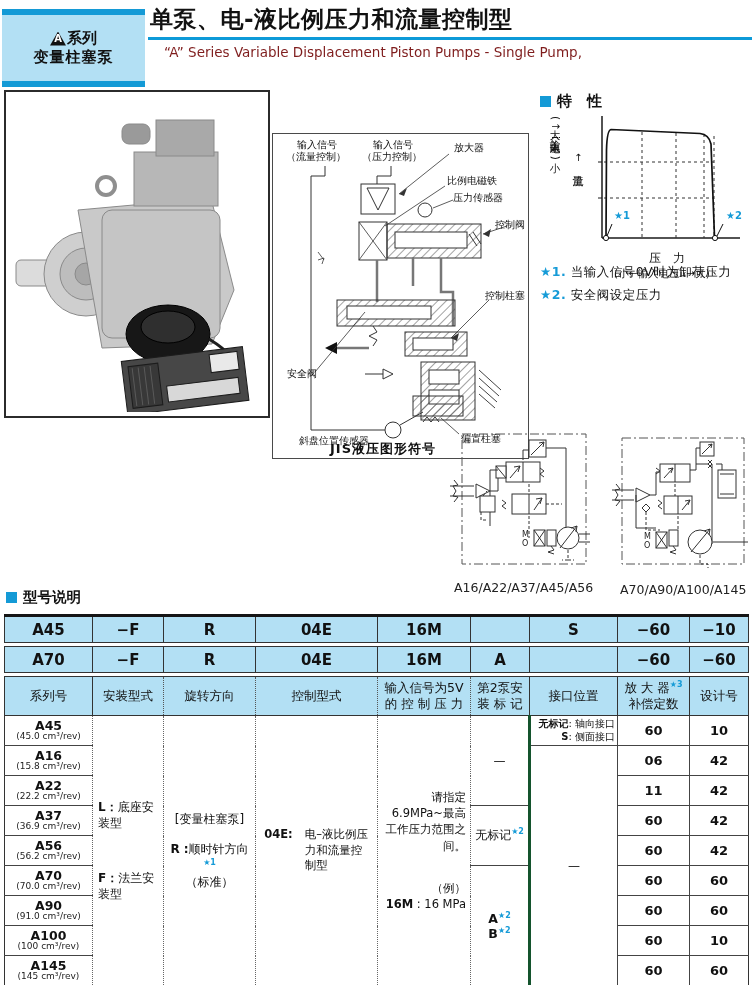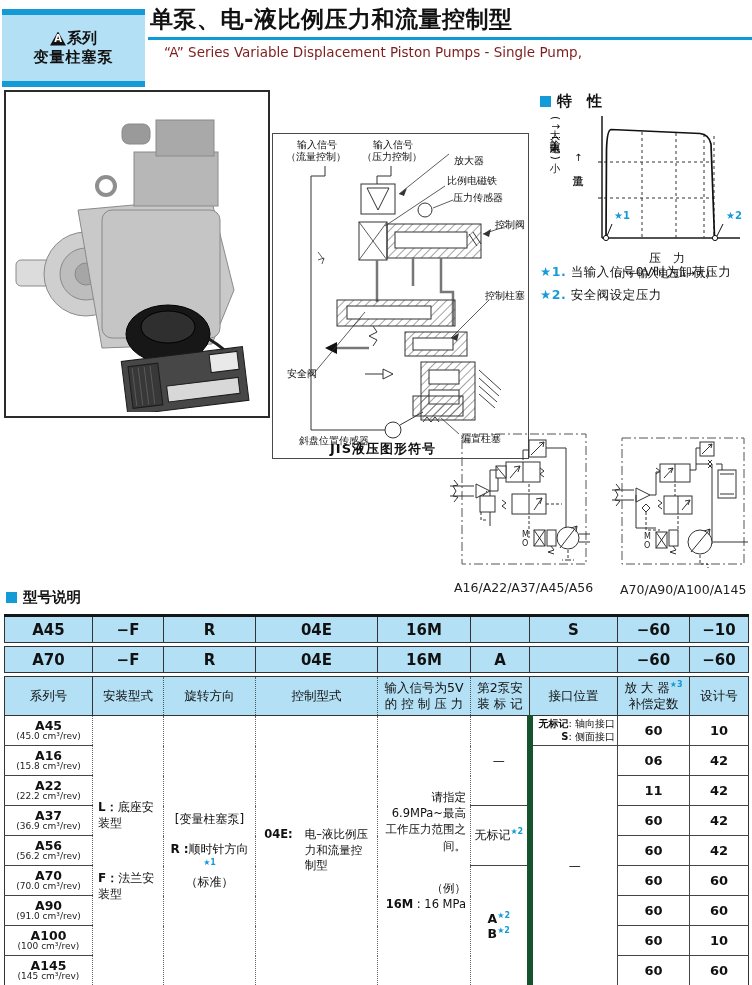--- a/index.html
+++ b/index.html
@@ -56,21 +56,21 @@
   tr.gap td{border:none;height:3px;padding:0;background:#fff;}
   tr.colhead td{background:#b3e0f4;height:38px;font-size:12.5px;text-align:center;line-height:1.3;
     border-top:1px solid #333;border-bottom:1px solid #333;border-left:1px solid #333;}
   tr.colhead td.dl{border-left:1px dotted #555;}
   tr.colhead td:last-child{border-right:1px solid #333;}
   td.series{border-left:1.5px solid #333;border-bottom:1px solid #444;text-align:center;height:29px;}
   td.series .mo-name{font-weight:bold;font-size:12.5px;line-height:1.05;}
   td.series .mo-disp{font-size:9px;color:#222;line-height:1.1;}
   td.span-col{border-left:1px dotted #666;vertical-align:middle;}
   td.pump2{border-left:1px dotted #666;border-bottom:1px solid #444;text-align:center;font-size:12px;}
-  td.port{border-left:6px solid #14532d;border-bottom:1px solid #444;font-size:10px;}
+  td.port{border-left:3px solid #14532d;border-bottom:1px solid #444;font-size:10px;}
   td.num{border-left:1px solid #444;border-bottom:1px solid #444;text-align:center;
     font-weight:bold;font-size:13px;}
   td.num.last{border-right:1.5px solid #333;}
   .fn{color:#169bd7;font-weight:bold;font-size:8px;vertical-align:super;}
   .cellblock{font-size:12px;line-height:1.35;}
   .bld{font-weight:bold;}
   .ctr{text-align:center;}
   .mount-b{width:60px;margin:12px auto;text-align:left;}
   .gap14{height:14px;}
   .ctl-row{display:flex;align-items:flex-start;justify-content:center;gap:12px;font-size:11.5px;line-height:1.35;}
@@ -195,21 +195,21 @@
       <polygon points="110,235 120,240 110,245" fill="#fff" stroke="#333"></polygon>
 
       <circle cx="120" cy="296" r="8" fill="#fff" stroke="#333"></circle>
       <line x1="127" y1="291" x2="150" y2="278" stroke="#333"></line>
       <path d="M150 288 l4 -5 l4 5 l4 -5 l4 5" fill="none" stroke="#333"></path>
     </svg>
     <div class="dlabel" style="left:24px;top:4px;">输入信号</div>
     <div class="dlabel" style="left:13px;top:16px;">（流量控制）</div>
     <div class="dlabel" style="left:100px;top:4px;">输入信号</div>
     <div class="dlabel" style="left:89px;top:16px;">（压力控制）</div>
-    <div class="dlabel" style="left:181px;top:20px;text-align:center;">放大器</div>
+    <div class="dlabel" style="left:181px;top:7px;text-align:center;">放大器</div>
     <div class="dlabel" style="left:174px;top:40px;">比例电磁铁</div>
     <div class="dlabel" style="left:180px;top:57px;">压力传感器</div>
     <div class="dlabel" style="left:222px;top:84px;">控制阀</div>
     <div class="dlabel" style="left:212px;top:155px;">控制柱塞</div>
     <div class="dlabel" style="left:14px;top:233px;">安全阀</div>
     <div class="dlabel" style="left:26px;top:300px;">斜盘位置传感器</div>
     <div class="dlabel" style="left:188px;top:298px;">偏置柱塞</div>
   </div>
 
   <div class="abs" id="char-head">

